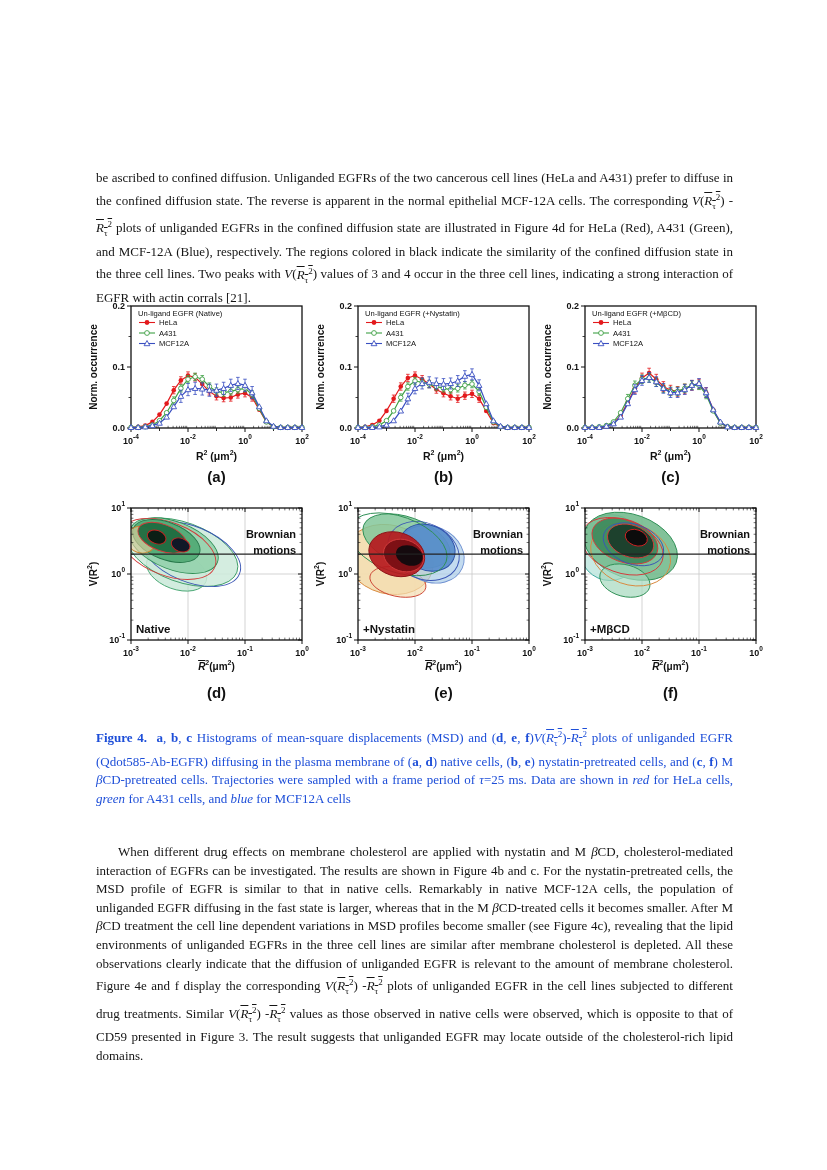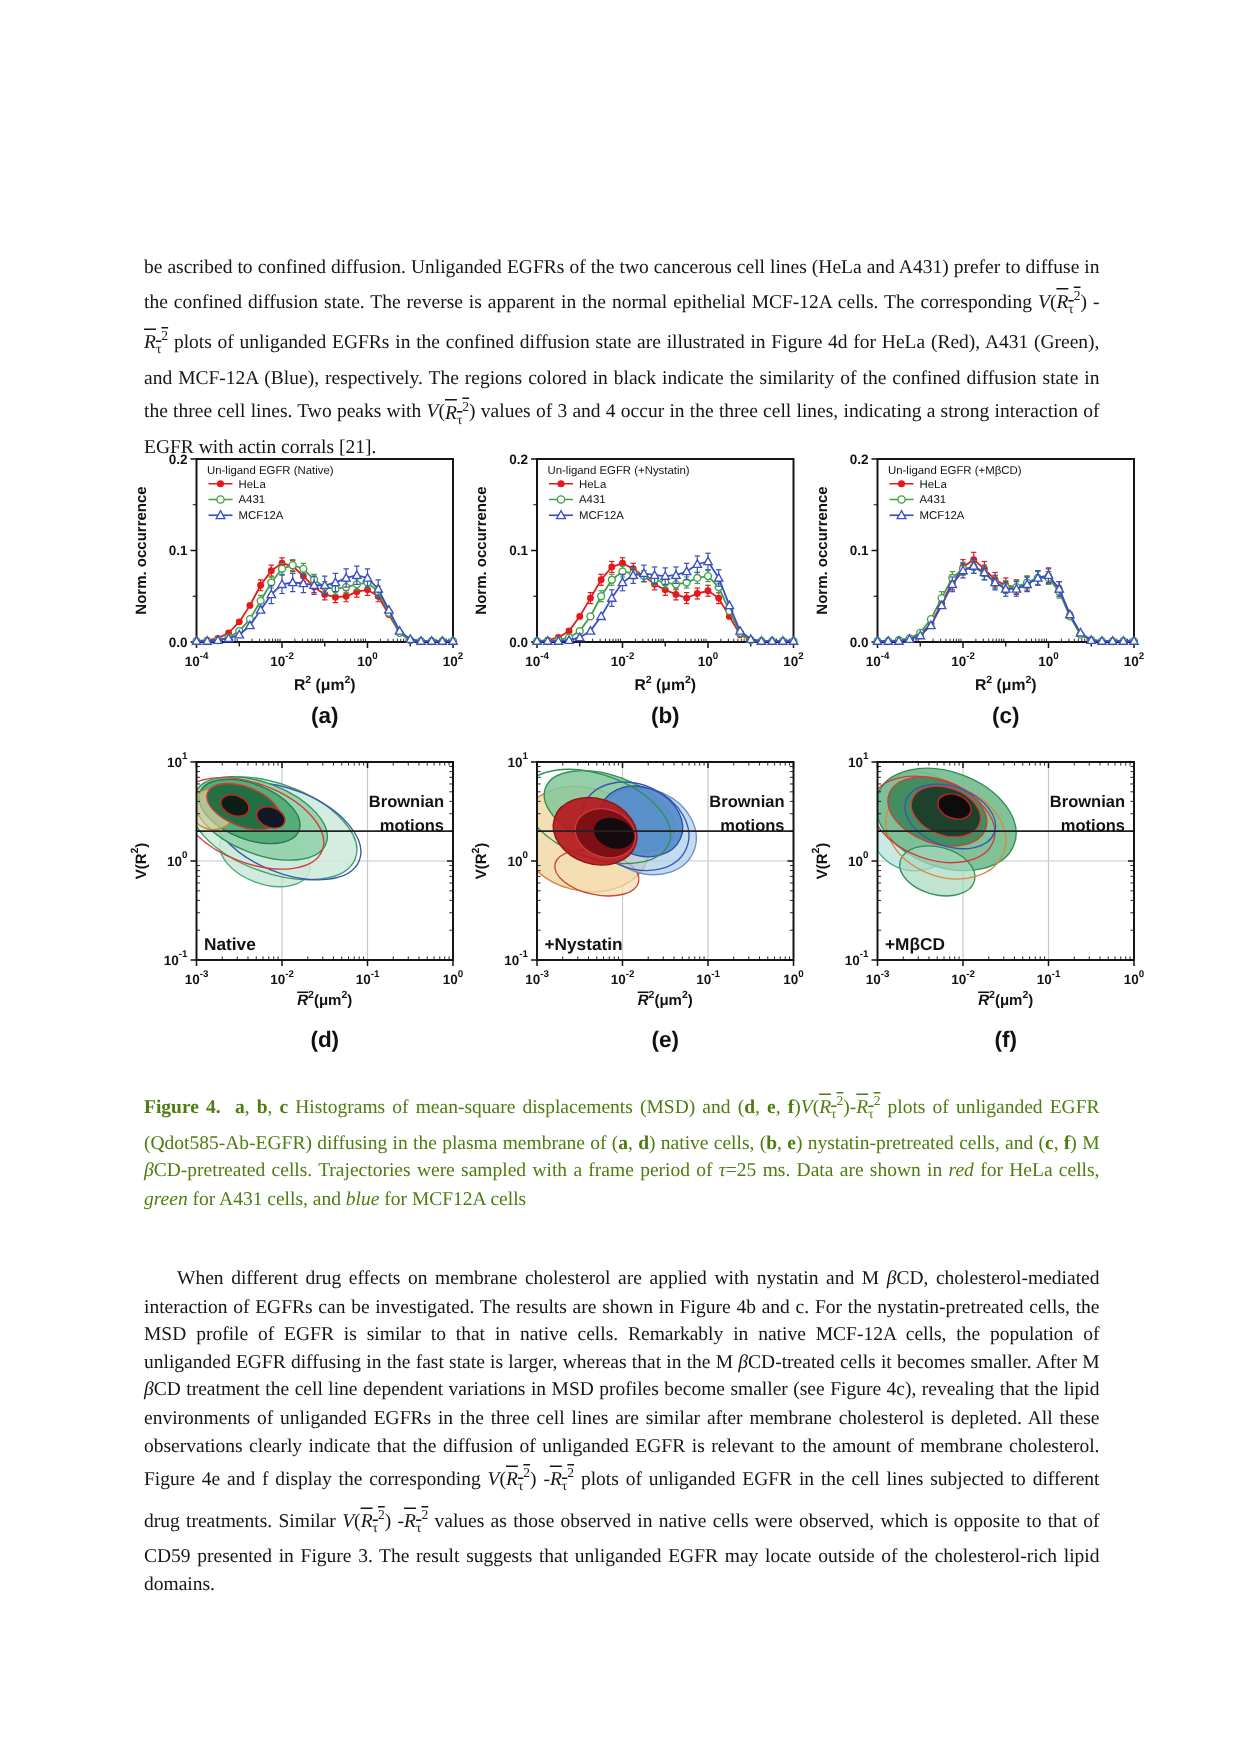--- a/index.html
+++ b/index.html
@@ -4,21 +4,21 @@
 <style>
   html,body{margin:0;padding:0;background:#fff;}
   .page{position:relative;width:827px;height:1170px;background:#ffffff;overflow:hidden;
         font-family:"Liberation Serif", serif;color:#1a1a1a;}
   .para{position:absolute;left:96px;width:637px;font-size:13px;line-height:18.6px;
         text-align:justify;color:#151515;}
   .para .ov{text-decoration:overline;}
   .para sub{font-size:9px;}
   .para sup{font-size:9px;}
   .caption{position:absolute;left:96px;width:637px;font-size:13px;line-height:18.6px;
-        text-align:justify;color:#4d7c0f;}
+        text-align:justify;color:#1d4ed8;}
   .caption .ov{text-decoration:overline;}
   .caption sub,.caption sup{font-size:9px;}
   .p2{text-indent:22px;}
   .figrow{position:absolute;left:86px;width:683px;display:flex;flex-direction:row;}
   .panel{width:227px;flex:0 0 227px;}
   svg text{font-family:"Liberation Sans", sans-serif;}
 </style>
 </head>
 <body>
 

